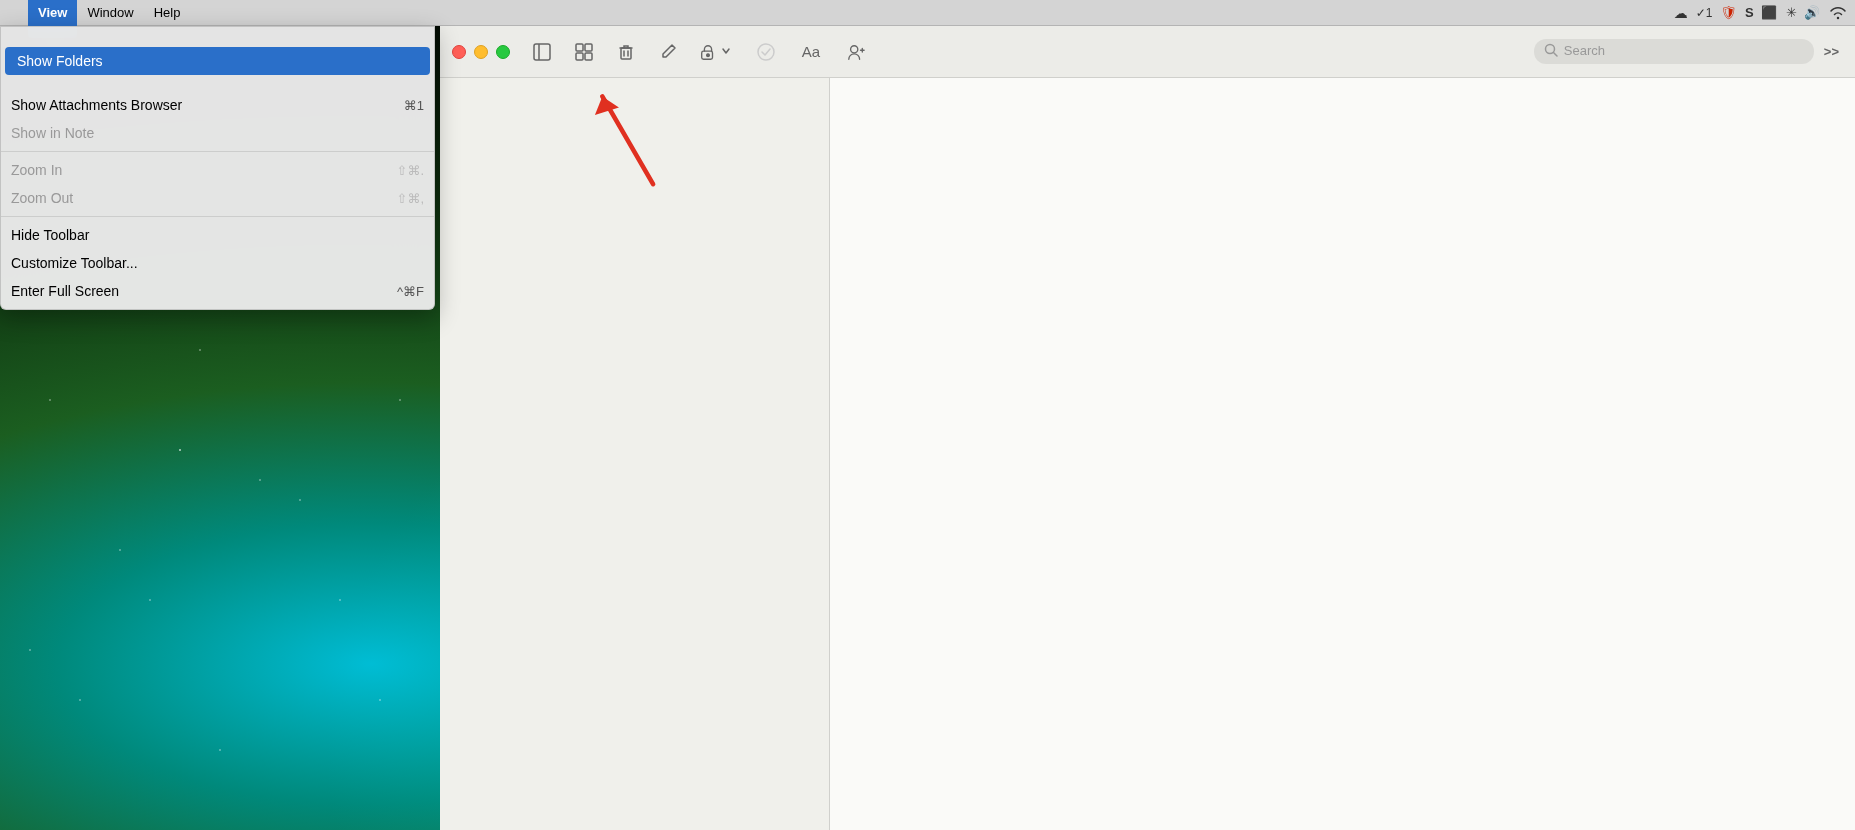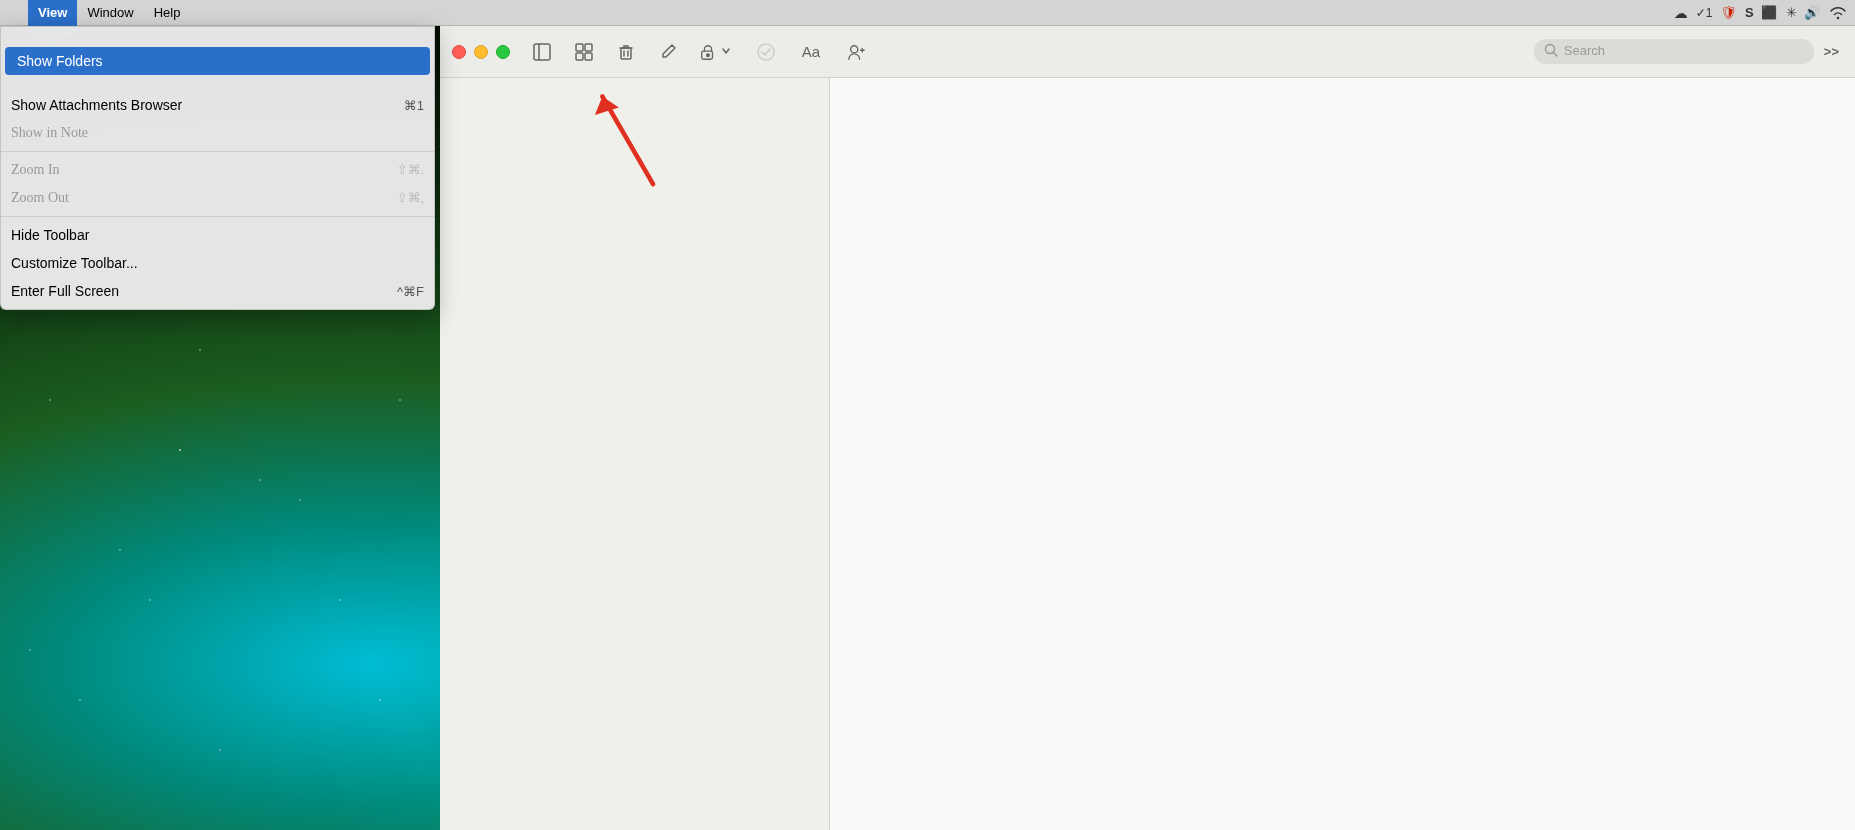--- a/index.html
+++ b/index.html
@@ -122,21 +122,20 @@
     .menu-item.highlighted {
       background: #2a6fc9;
       color: #fff;
       border-radius: 4px;
       margin: 16px 4px;
       padding: 6px 12px;
     }
 
     .menu-item.disabled {
       color: #999;
-      font-family: Liberation Serif, serif;
     }
 
     .menu-item .shortcut {
       margin-left: auto;
       font-size: 13px;
       color: #555;
       display: flex;
       align-items: center;
       gap: 2px;
     }

